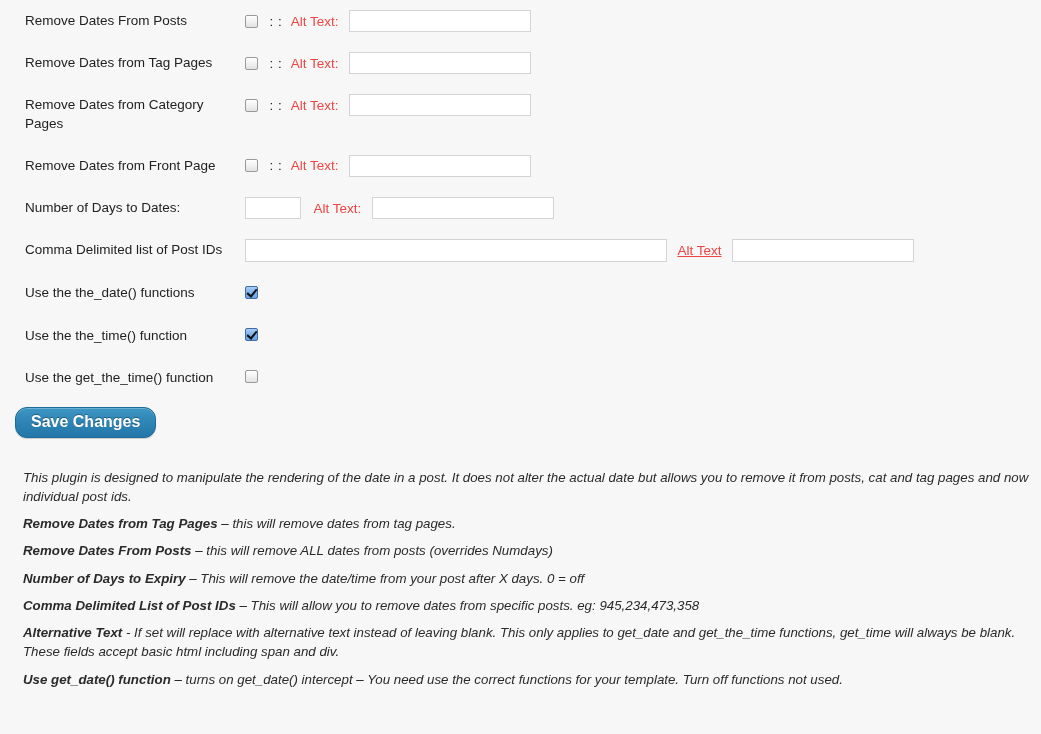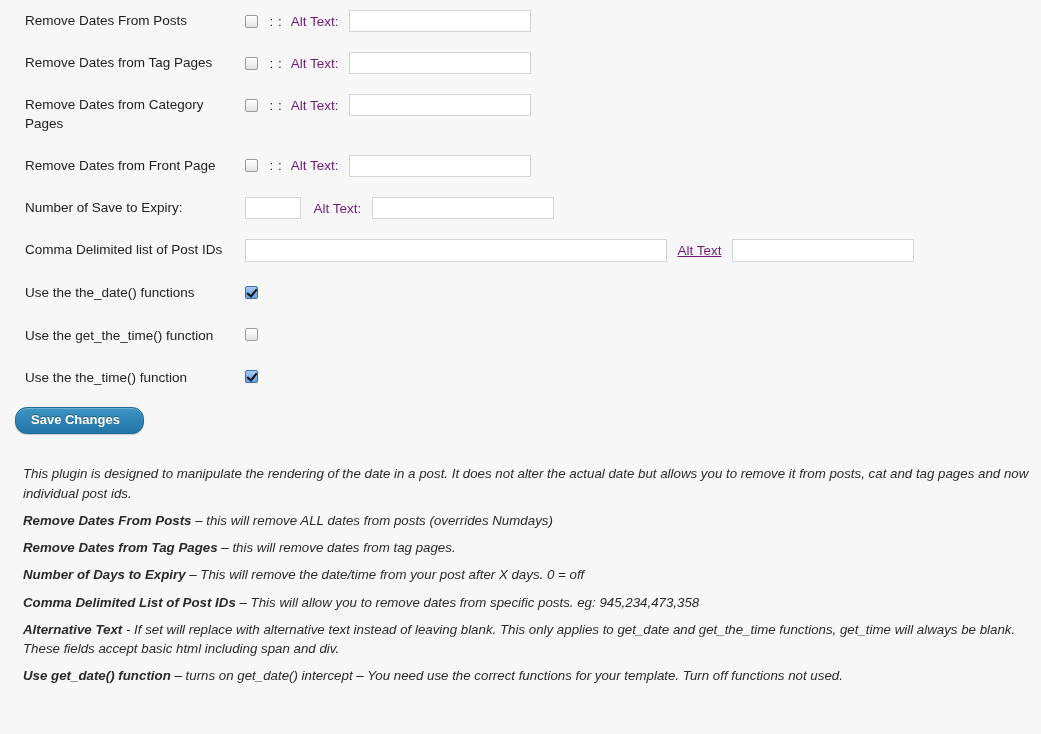--- a/index.html
+++ b/index.html
@@ -68,21 +68,21 @@
 
   .sep-label {
     font-size: 13.5px;
     color: #222222;
     vertical-align: middle;
     margin: 0 4px 0 5px;
     letter-spacing: 0.5px;
   }
   .alt-label {
     font-size: 13.5px;
-    color: #701a75;
+    color: #ef4444;
     vertical-align: middle;
     margin: 0 6px 0 0;
   }
 
   input.txt {
     font-family: "Liberation Sans", sans-serif;
     font-size: 13px;
     color: #333;
     background: #ffffff;
     border: 1px solid #d3d3d8;
@@ -98,28 +98,28 @@
   input.txt.postids { width: 422px; height: 23px; }
   input.txt.postids-alt { width: 182px; height: 23px; }
 
   
   .save-wrap {
     padding: 8px 0 0 15px;
   }
   .save-btn {
     display: inline-block;
     font-family: "Liberation Sans", sans-serif;
-    font-size: 13px;
+    font-size: 16px;
     font-weight: bold;
     color: #ffffff;
     text-shadow: 0 -1px 0 rgba(0,0,0,0.35);
     background: linear-gradient(to bottom, #3d96c4 0%, #2e84b4 50%, #2277a8 100%);
     border: 1px solid #1c6b98;
     border-radius: 12px;
-    padding: 5px 23px 6px 15px;
+    padding: 5px 15px 6px 15px;
     cursor: pointer;
     box-shadow: 0 1px 1px rgba(0,0,0,0.18), inset 0 1px 0 rgba(255,255,255,0.25);
     line-height: 1.1;
   }
 
   
   .desc {
     padding: 30px 12px 0 15px;
     font-size: 13.3px;
     line-height: 1.45;
@@ -174,21 +174,21 @@
       <th class="label-cell">Remove Dates from Front Page</th>
       <td class="field-cell">
         <span class="cb"></span>
         <span class="sep-label">: :</span>
         <span class="alt-label">Alt Text:</span>
         <input class="txt alt-inline" type="text" value="" style="">
       </td>
     </tr>
 
     <tr>
-      <th class="label-cell">Number of Save to Expiry:</th>
+      <th class="label-cell">Number of Days to Dates:</th>
       <td class="field-cell">
         <input class="txt days" type="text" value="" style="">
         <span class="alt-label" style="margin-left:8px;">Alt Text:</span>
         <input class="txt days-alt" type="text" value="" style="">
       </td>
     </tr>
 
     <tr>
       <th class="label-cell">Comma Delimited list of Post IDs</th>
       <td class="field-cell">
@@ -199,42 +199,42 @@
     </tr>
 
     <tr>
       <th class="label-cell">Use the the_date() functions</th>
       <td class="field-cell">
         <span class="cb checked"></span>
       </td>
     </tr>
 
     <tr>
+      <th class="label-cell">Use the the_time() function</th>
+      <td class="field-cell">
+        <span class="cb checked"></span>
+      </td>
+    </tr>
+
+    <tr>
       <th class="label-cell">Use the get_the_time() function</th>
       <td class="field-cell">
         <span class="cb"></span>
-      </td>
-    </tr>
-
-    <tr>
-      <th class="label-cell">Use the the_time() function</th>
-      <td class="field-cell">
-        <span class="cb checked"></span>
       </td>
     </tr>
   </tbody>
 </table>
 
 <div class="save-wrap">
   <span class="save-btn" style="background-color: rgb(46, 132, 180);">Save Changes</span>
 </div>
 
 <div class="desc">
   <p>This plugin is designed to manipulate the rendering of the date in a post. It does not alter the actual date but allows you to remove it from posts, cat and tag pages and now individual post ids.</p>
   <div>
+      <p><span class="term">Remove Dates from Tag Pages</span><span> – this will remove dates from tag pages.</span></p>
       <p><span class="term">Remove Dates From Posts</span><span> – this will remove ALL dates from posts (overrides Numdays)</span></p>
-      <p><span class="term">Remove Dates from Tag Pages</span><span> – this will remove dates from tag pages.</span></p>
       <p><span class="term">Number of Days to Expiry</span><span> – This will remove the date/time from your post after X days. 0 = off</span></p>
       <p><span class="term">Comma Delimited List of Post IDs</span><span> – This will allow you to remove dates from specific posts. eg: 945,234,473,358</span></p>
       <p><span class="term">Alternative Text</span><span> - If set will replace with alternative text instead of leaving blank. This only applies to get_date and get_the_time functions, get_time will always be blank. These fields accept basic html including span and div.</span></p>
       <p><span class="term">Use get_date() function</span><span> – turns on get_date() intercept – You need use the correct functions for your template. Turn off functions not used.</span></p>
     </div>
 </div>
 
 </body></html>

